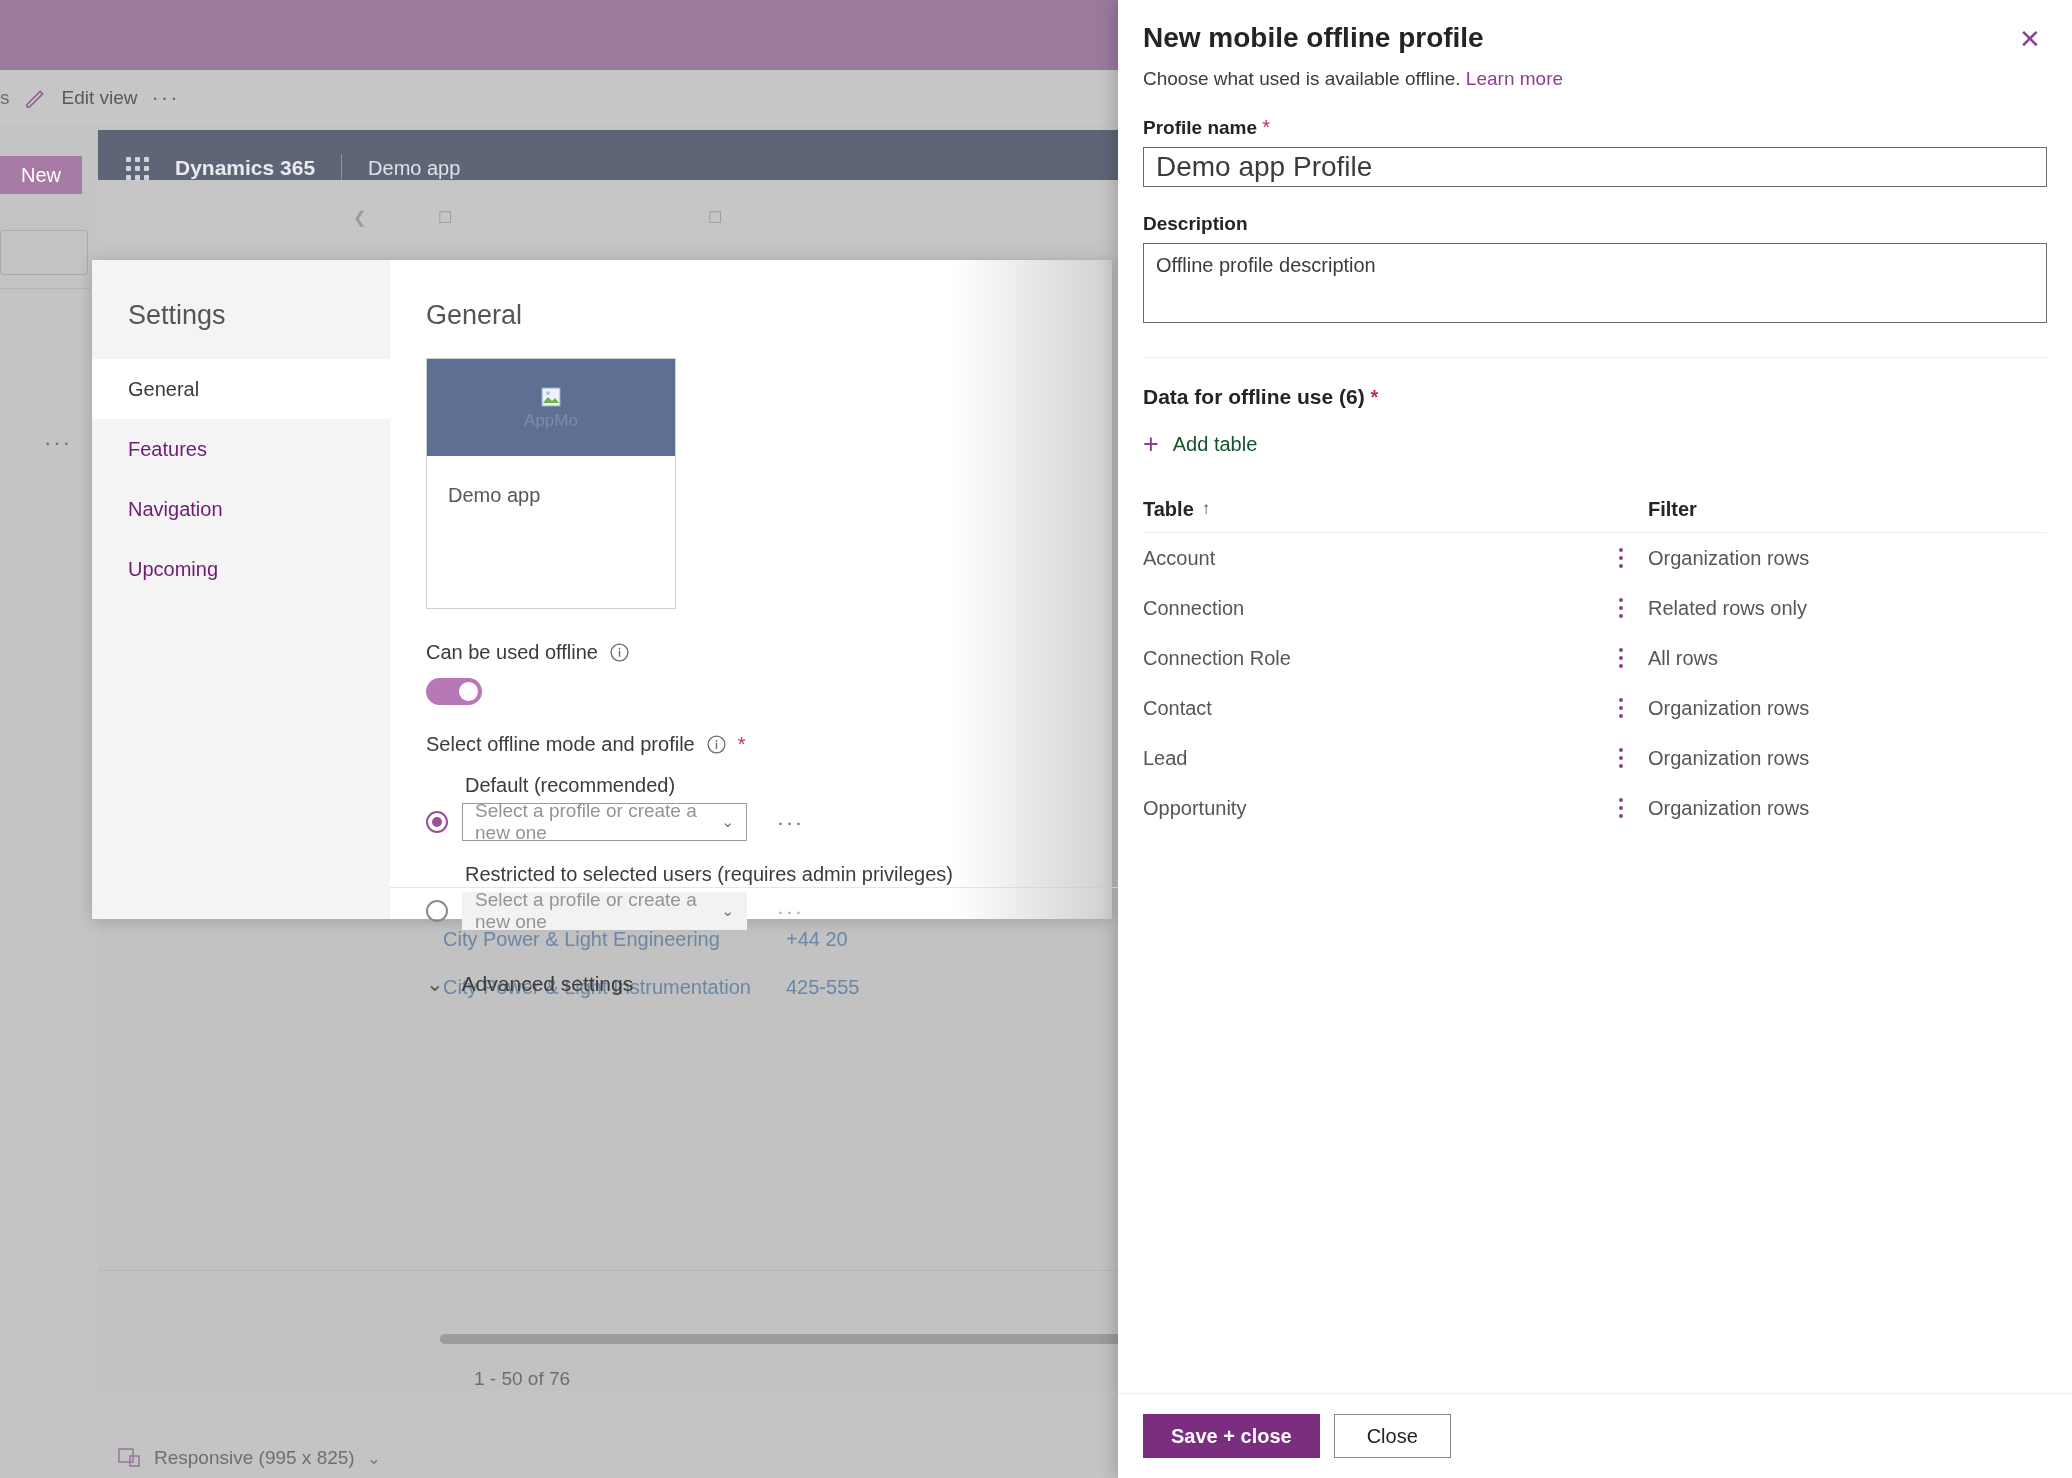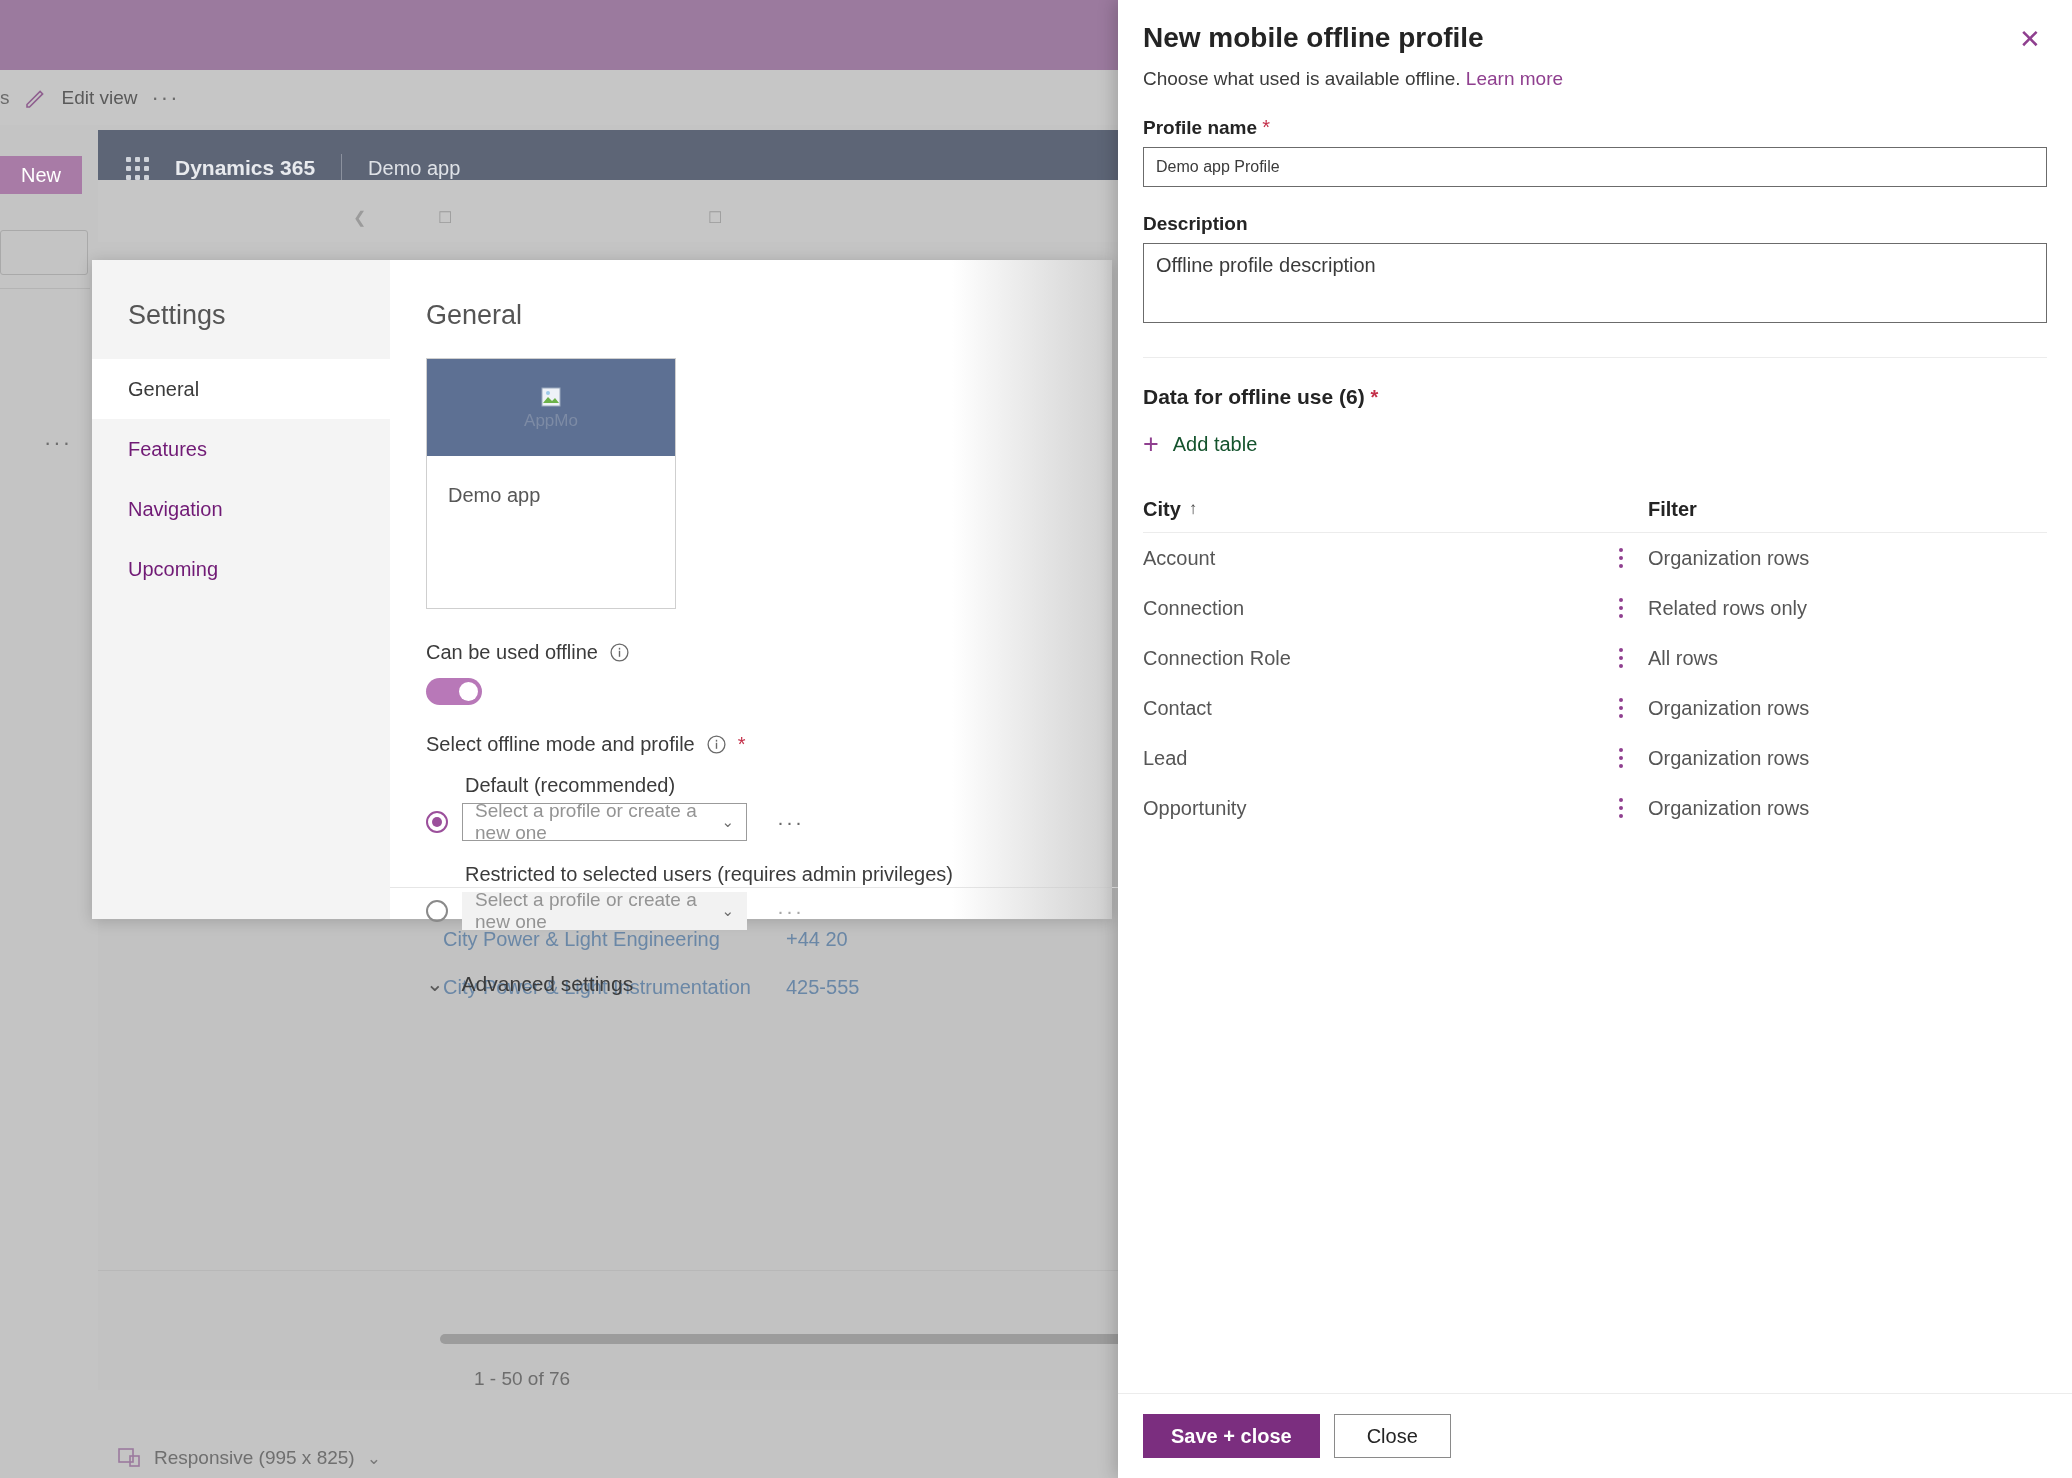--- a/index.html
+++ b/index.html
@@ -106,21 +106,21 @@
   .panel-body { flex: 1; padding: 0 25px; overflow: hidden; }
   .panel-head { display: flex; align-items: flex-start; justify-content: space-between; padding-top: 22px; }
   .panel-title { font-size: 28px; font-weight: bold; color: #242424; }
   .close-x { width: 34px; height: 34px; display:flex; align-items:center; justify-content:center; color: #8f3f8f; font-size: 26px; line-height: 1; }
   .panel-sub { margin-top: 12px; font-size: 19px; color: #3b3b3b; }
   .panel-sub a { color: #8f3f8f; text-decoration: none; }
 
   .field-label { margin-top: 26px; font-size: 19px; color: #242424; font-weight: bold; display: inline-block; }
   .field-label .req-star { font-weight: normal; }
   .text-input { margin-top: 8px; width: 100%; height: 40px; border: 1px solid #6b6b6b; background: #fff;
-                font-size: 16px; color: #3b3b3b; padding: 0 12px; font-family: "Liberation Sans", sans-serif; }
+                font-size: 28px; color: #3b3b3b; padding: 0 12px; font-family: "Liberation Sans", sans-serif; }
   .text-area { margin-top: 8px; width: 100%; height: 80px; border: 1px solid #6b6b6b; background: #fff;
                font-size: 20px; color: #3b3b3b; padding: 10px 12px; resize: none;
                font-family: "Liberation Sans", sans-serif; }
 
   .sec-divider { margin-top: 30px; height: 1px; background: #ececec; }
   .sec-title { margin-top: 27px; font-size: 21px; font-weight: bold; color: #242424; }
   .add-table { margin-top: 22px; display: flex; align-items: center; gap: 14px; }
   .plus-ic { font-size: 27px; color: #8f3f8f; line-height: 1; font-weight: 300; }
   .add-table-label { font-size: 20px; color: #14532d; }
 
@@ -332,21 +332,21 @@
       </div>
 
       <div class="add-table">
         <span class="plus-ic">+</span>
         <span class="add-table-label">Add table</span>
       </div>
 
       <div class="tbl">
         <div class="tbl-head">
           <div class="th th-table">
-            <span>City</span>
+            <span>Table</span>
             <span class="sort-arrow">↑</span>
           </div>
           <div class="th-gap"></div>
           <div class="td-kebab"></div>
           <div class="th">Filter</div>
         </div>
         <div class="tbl-headline"></div>
 
         <div class="tbl-row">
           <div class="td-table">Account</div>

